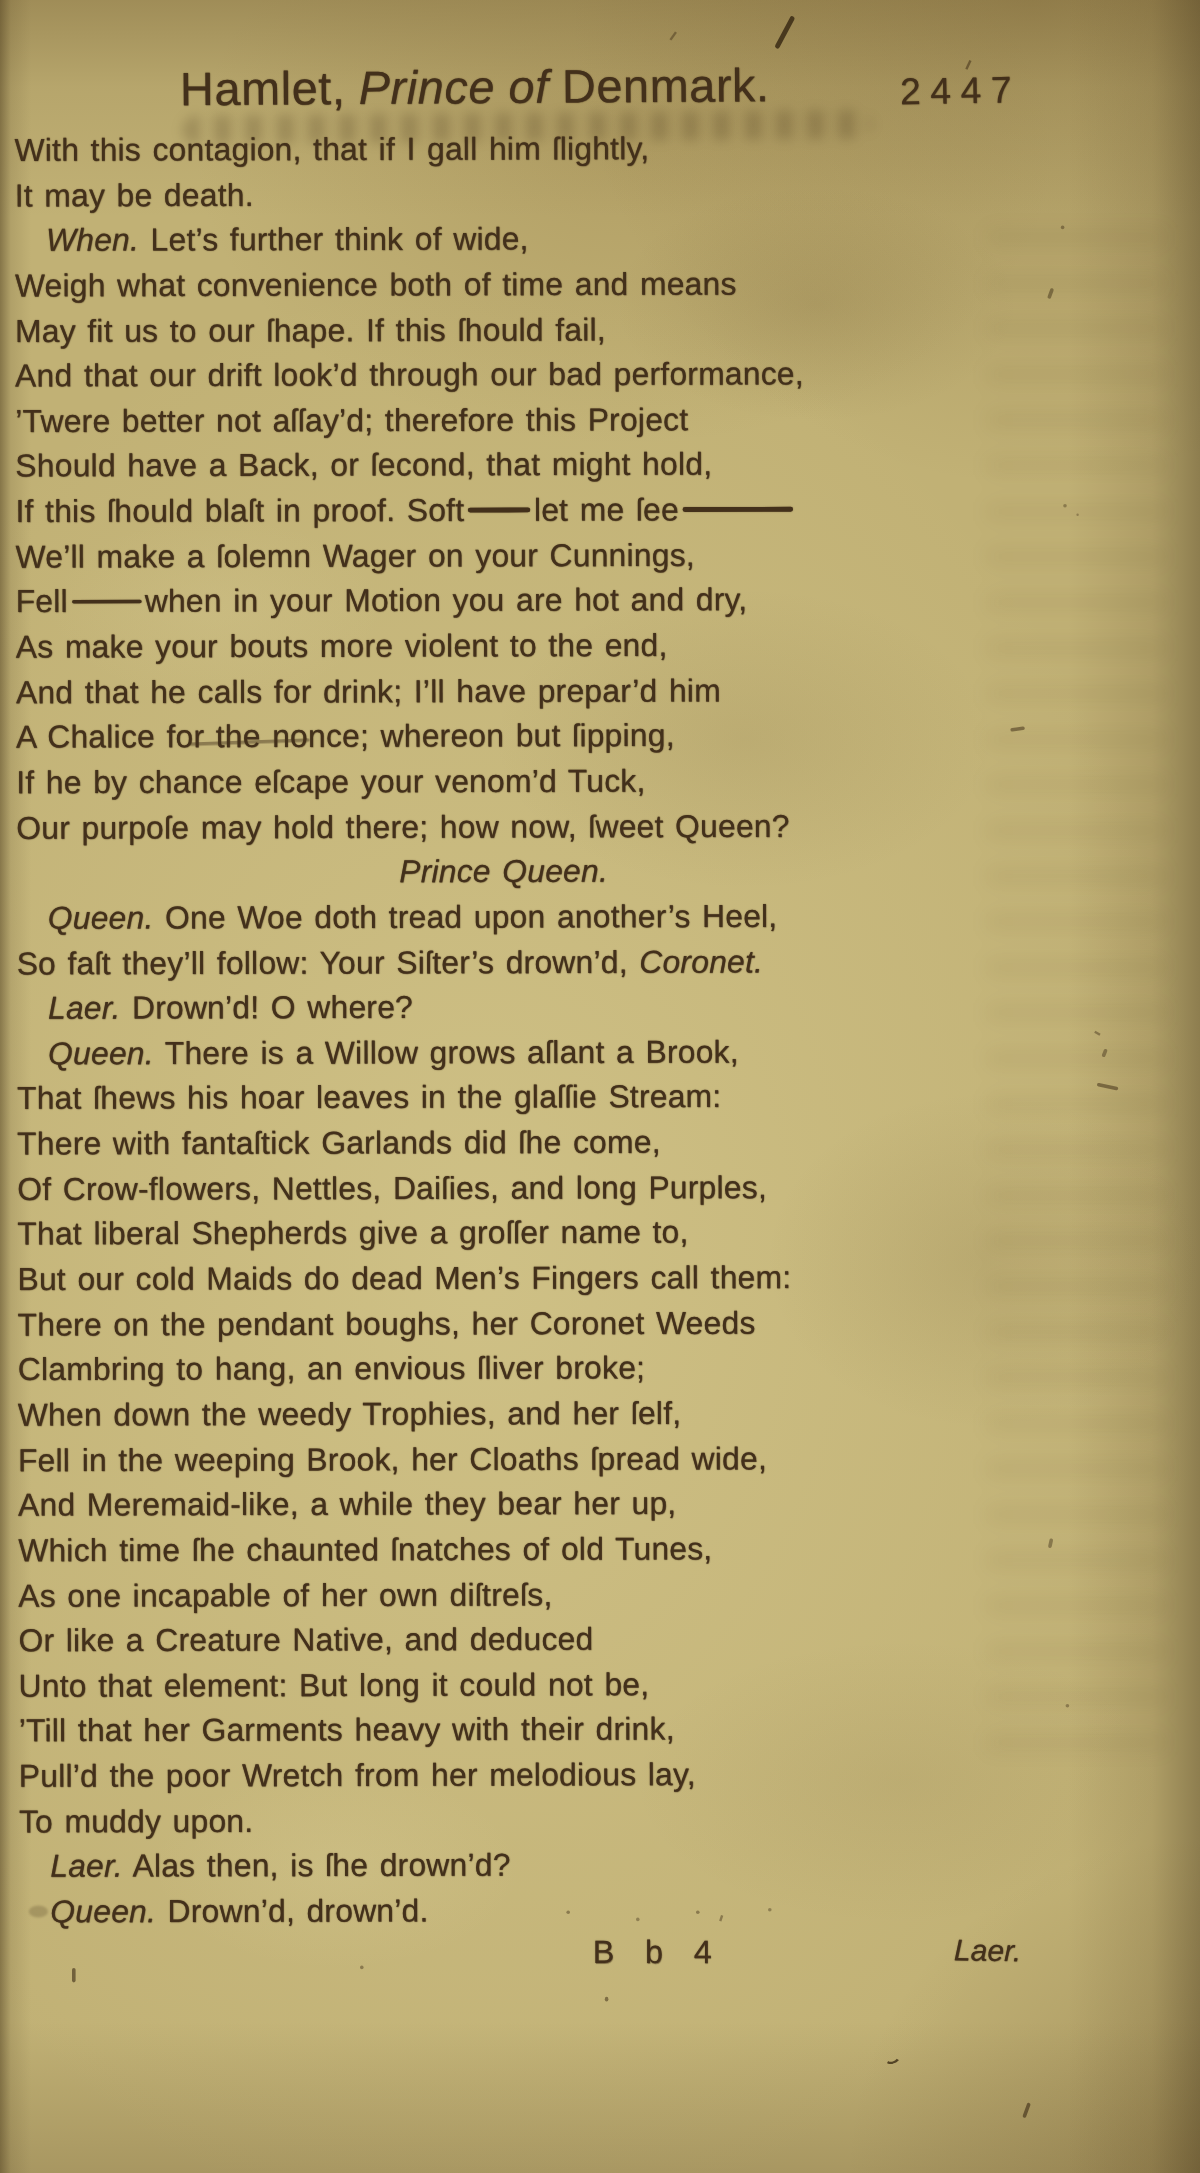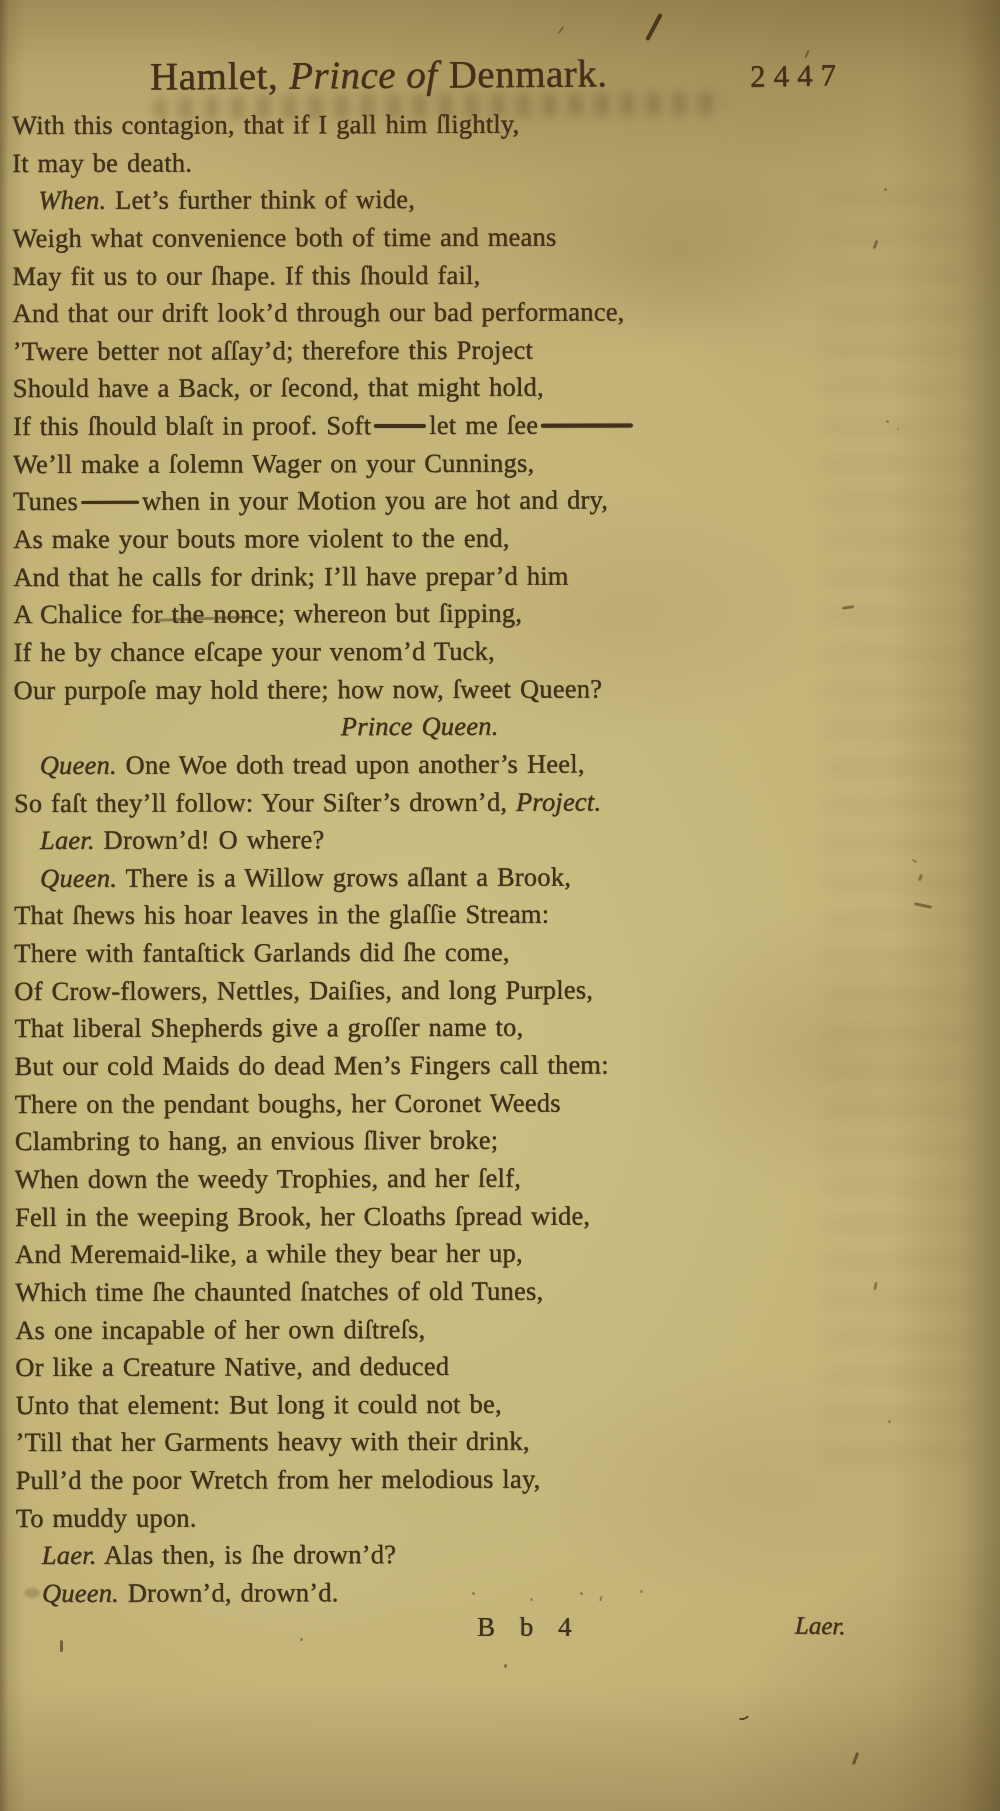--- a/index.html
+++ b/index.html
@@ -1,20 +1,20 @@
 <!DOCTYPE html>
 <html style="--paper: #c1b175; --ink: #43301b;"><head>
 <meta charset="utf-8">
 <style>
   :root{ --paper:#c1b175; --ink:#43301b; }
   html,body{margin:0;padding:0;}
   body{width:1000px;height:1811px;overflow:hidden;background:#9a8a58;}
   .page{
     position:relative;width:1000px;height:1811px;
-    font-family:Liberation Serif, serif;
+    font-family:Liberation Sans, sans-serif;
     color:var(--ink);
     background-color:var(--paper);
     background-image:
       linear-gradient(to right, rgba(74,58,28,.50) 0px, rgba(74,58,28,.14) 9px, rgba(74,58,28,0) 26px),
       linear-gradient(to right, rgba(104,84,44,0) 89%, rgba(104,84,44,.20) 96%, rgba(70,54,26,.42) 100%),
       linear-gradient(to bottom, rgba(105,82,40,.38) 0%, rgba(105,82,40,.12) 4%, rgba(105,82,40,0) 10%),
       linear-gradient(to top, rgba(96,76,40,.26) 0%, rgba(96,76,40,0) 7%),
       radial-gradient(ellipse 55% 32% at 86% 0%, rgba(110,85,40,.30), rgba(110,85,40,0) 70%),
       radial-gradient(ellipse 42% 22% at 100% 100%, rgba(100,78,38,.30), rgba(100,78,38,0) 70%),
       radial-gradient(ellipse 48% 18% at 52% 7%, rgba(128,100,48,.22), rgba(128,100,48,0) 75%),
@@ -50,21 +50,21 @@
   }
   .line{height:37.65px;}
   .line.indent{padding-left:26px;}
   .line.center{text-align:center;}
   .dash{
     display:inline-block;height:3.6px;background:var(--ink);vertical-align:middle;
     position:relative;top:-2px;margin:0 3px;border-radius:2px;
     box-shadow:0 0 1px rgba(67,48,27,.7);
   }
   .sig-row{position:absolute;left:0;top:1612px;width:1000px;height:46px;font-size:27px;}
-  .sig{position:absolute;left:477px;letter-spacing:9px;}
+  .sig{position:absolute;left:494px;letter-spacing:9px;}
   .catch{position:absolute;left:795px;font-size:25px;transform:rotate(1deg);}
   
   .ghost{position:absolute;pointer-events:none;}
   .ghost-header{
     left:152px;top:94px;width:575px;height:24px;
     background:repeating-linear-gradient(90deg, rgba(70,52,24,.42) 0 15px, rgba(70,52,24,0) 15px 26px);
     filter:blur(5px);opacity:.55;transform:rotate(-.5deg);border-radius:12px;
   }
   .ghost-col{
     left:822px;top:190px;width:150px;height:1270px;
@@ -92,29 +92,29 @@
       <div class="line"><span>With this contagion, that if I gall him ſlightly,</span></div>
       <div class="line"><span>It may be death.</span></div>
       <div class="line indent"><span class="it">When.</span><span> Let’s further think of wide,</span></div>
       <div class="line"><span>Weigh what convenience both of time and means</span></div>
       <div class="line"><span>May fit us to our ſhape.  If this ſhould fail,</span></div>
       <div class="line"><span>And that our drift look’d through our bad performance,</span></div>
       <div class="line"><span>’Twere better not aſſay’d; therefore this Project</span></div>
       <div class="line"><span>Should have a Back, or ſecond, that might hold,</span></div>
       <div class="line"><span>If this ſhould blaſt in proof.  Soft</span><span class="dash" style="width: 52px;"></span><span>let me ſee</span><span class="dash" style="width: 92px;"></span></div>
       <div class="line"><span>We’ll make a ſolemn Wager on your Cunnings,</span></div>
-      <div class="line"><span>Tunes</span><span class="dash" style="width: 58px;"></span><span>when in your Motion you are hot and dry,</span></div>
+      <div class="line"><span>Fell</span><span class="dash" style="width: 58px;"></span><span>when in your Motion you are hot and dry,</span></div>
       <div class="line"><span>As make your bouts more violent to the end,</span></div>
       <div class="line"><span>And that he calls for drink; I’ll have prepar’d him</span></div>
       <div class="line"><span>A Chalice for the nonce; whereon but ſipping,</span></div>
       <div class="line"><span>If he by chance eſcape your venom’d Tuck,</span></div>
       <div class="line"><span>Our purpoſe may hold there; how now, ſweet Queen?</span></div>
       <div class="line center"><span class="it">Prince Queen.</span></div>
       <div class="line indent"><span class="it">Queen.</span><span> One Woe doth tread upon another’s Heel,</span></div>
-      <div class="line"><span>So faſt they’ll follow: Your Siſter’s drown’d, </span><span class="it">Project.</span></div>
+      <div class="line"><span>So faſt they’ll follow: Your Siſter’s drown’d, </span><span class="it">Coronet.</span></div>
       <div class="line indent"><span class="it">Laer.</span><span> Drown’d! O where?</span></div>
       <div class="line indent"><span class="it">Queen.</span><span> There is a Willow grows aſlant a Brook,</span></div>
       <div class="line"><span>That ſhews his hoar leaves in the glaſſie Stream:</span></div>
       <div class="line"><span>There with fantaſtick Garlands did ſhe come,</span></div>
       <div class="line"><span>Of Crow-flowers, Nettles, Daiſies, and long Purples,</span></div>
       <div class="line"><span>That liberal Shepherds give a groſſer name to,</span></div>
       <div class="line"><span>But our cold Maids do dead Men’s Fingers call them:</span></div>
       <div class="line"><span>There on the pendant boughs, her Coronet Weeds</span></div>
       <div class="line"><span>Clambring to hang, an envious ſliver broke;</span></div>
       <div class="line"><span>When down the weedy Trophies, and her ſelf,</span></div>

